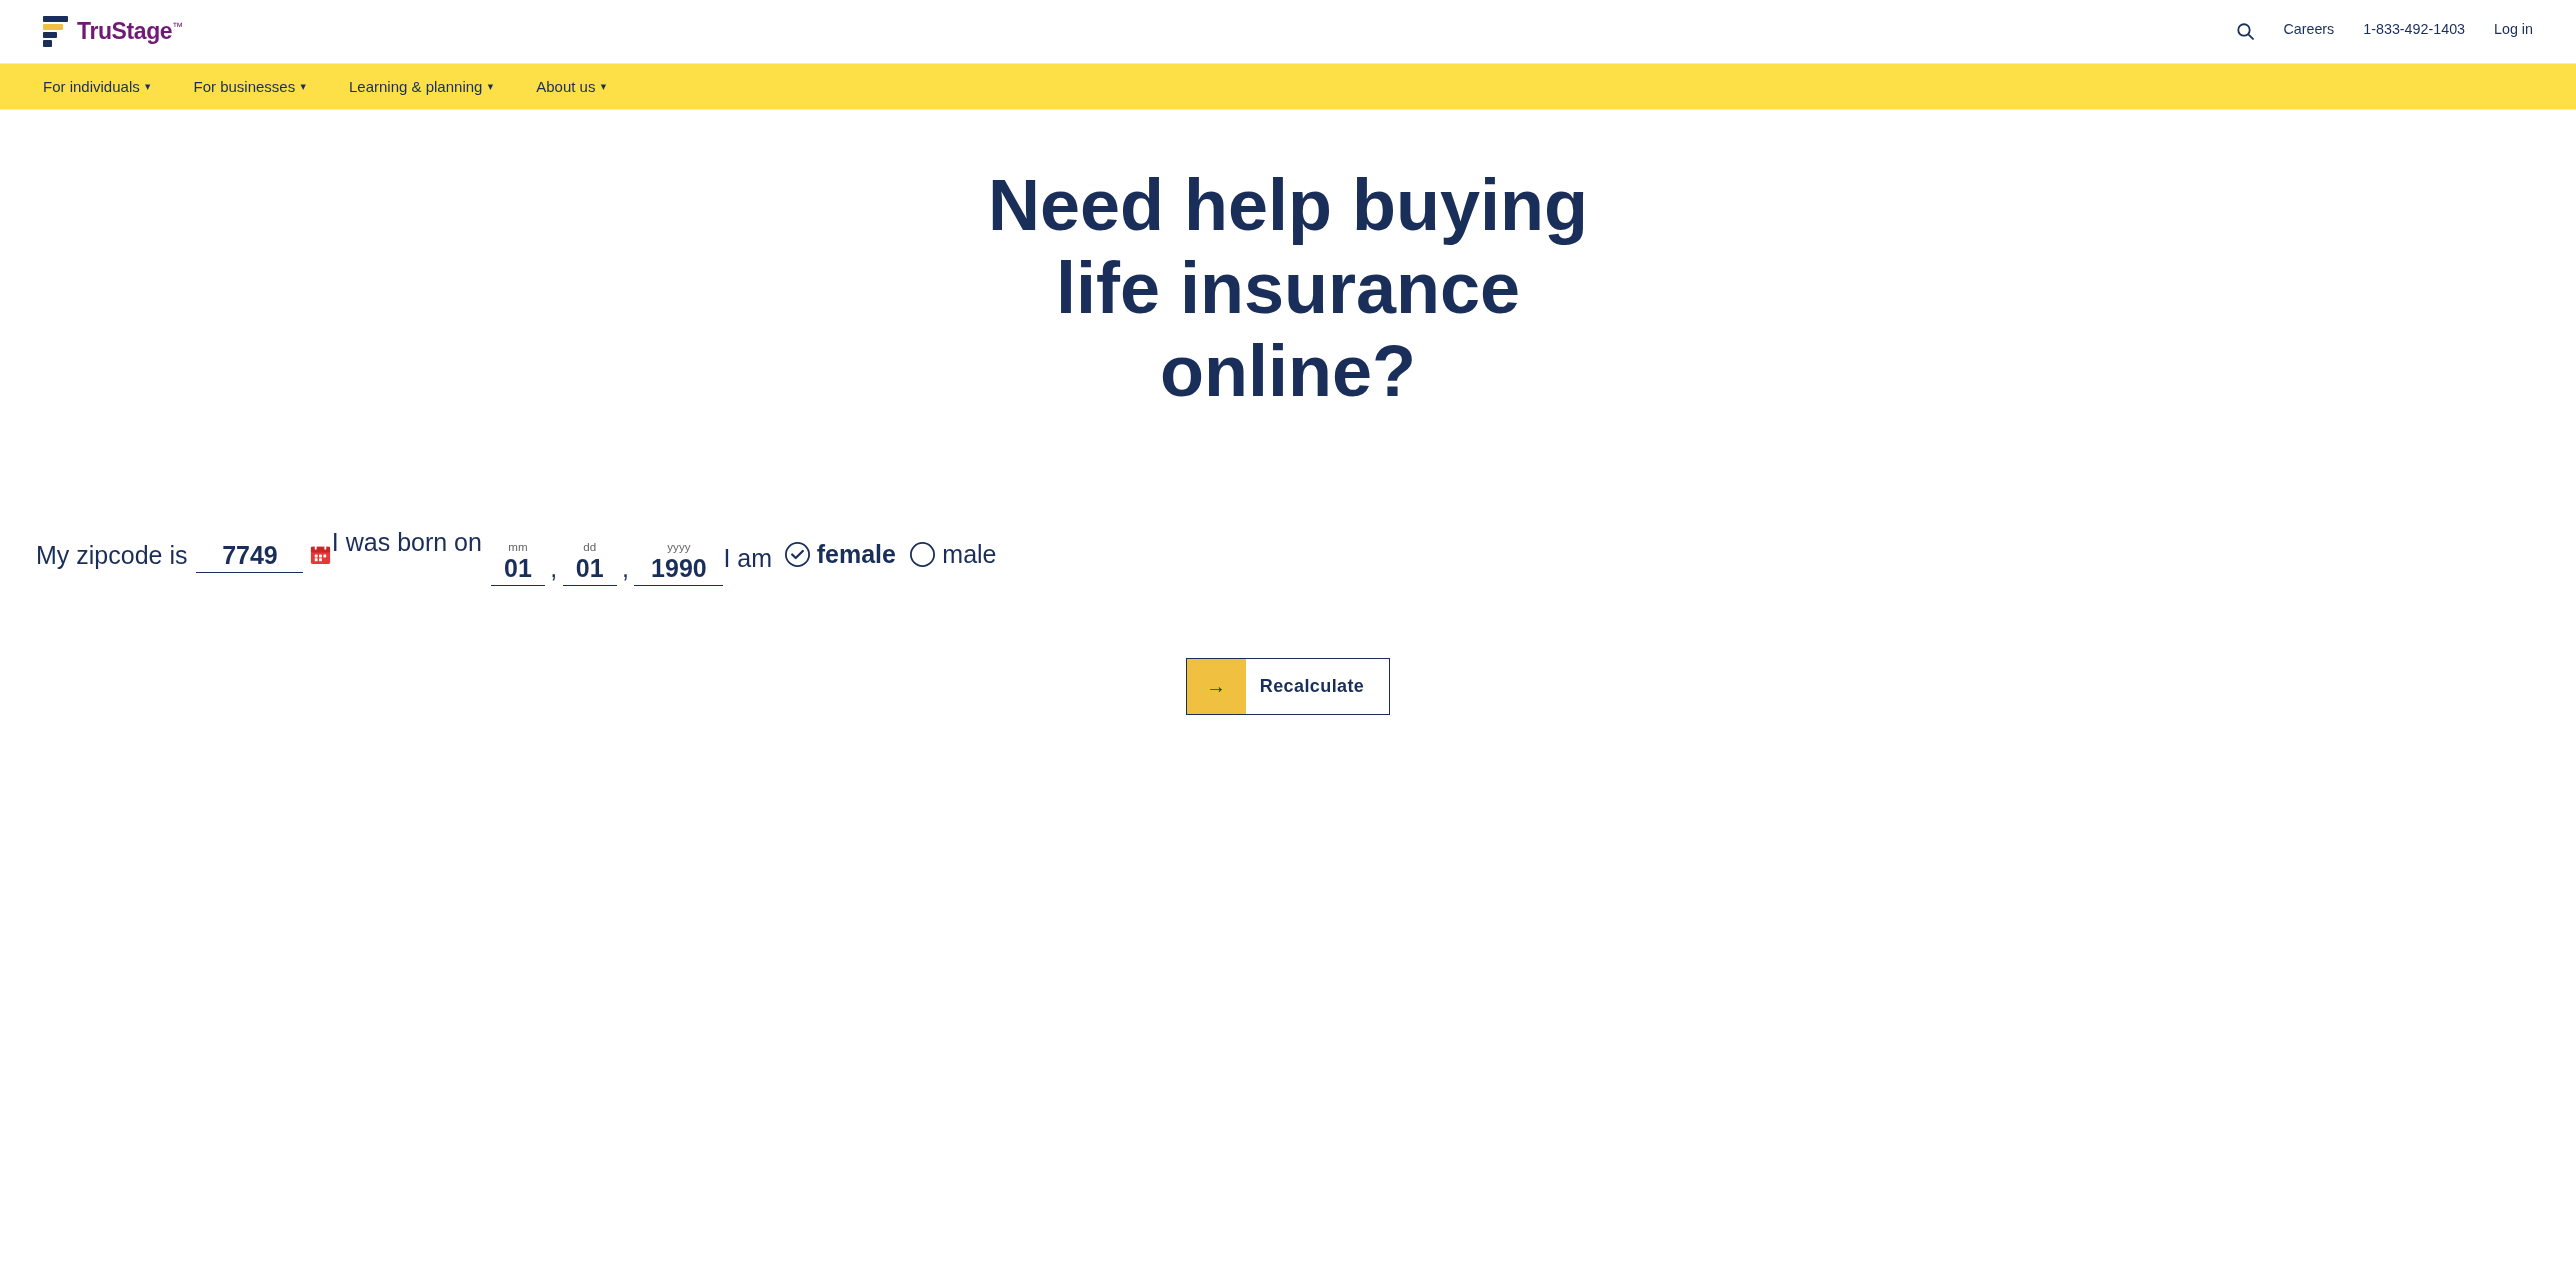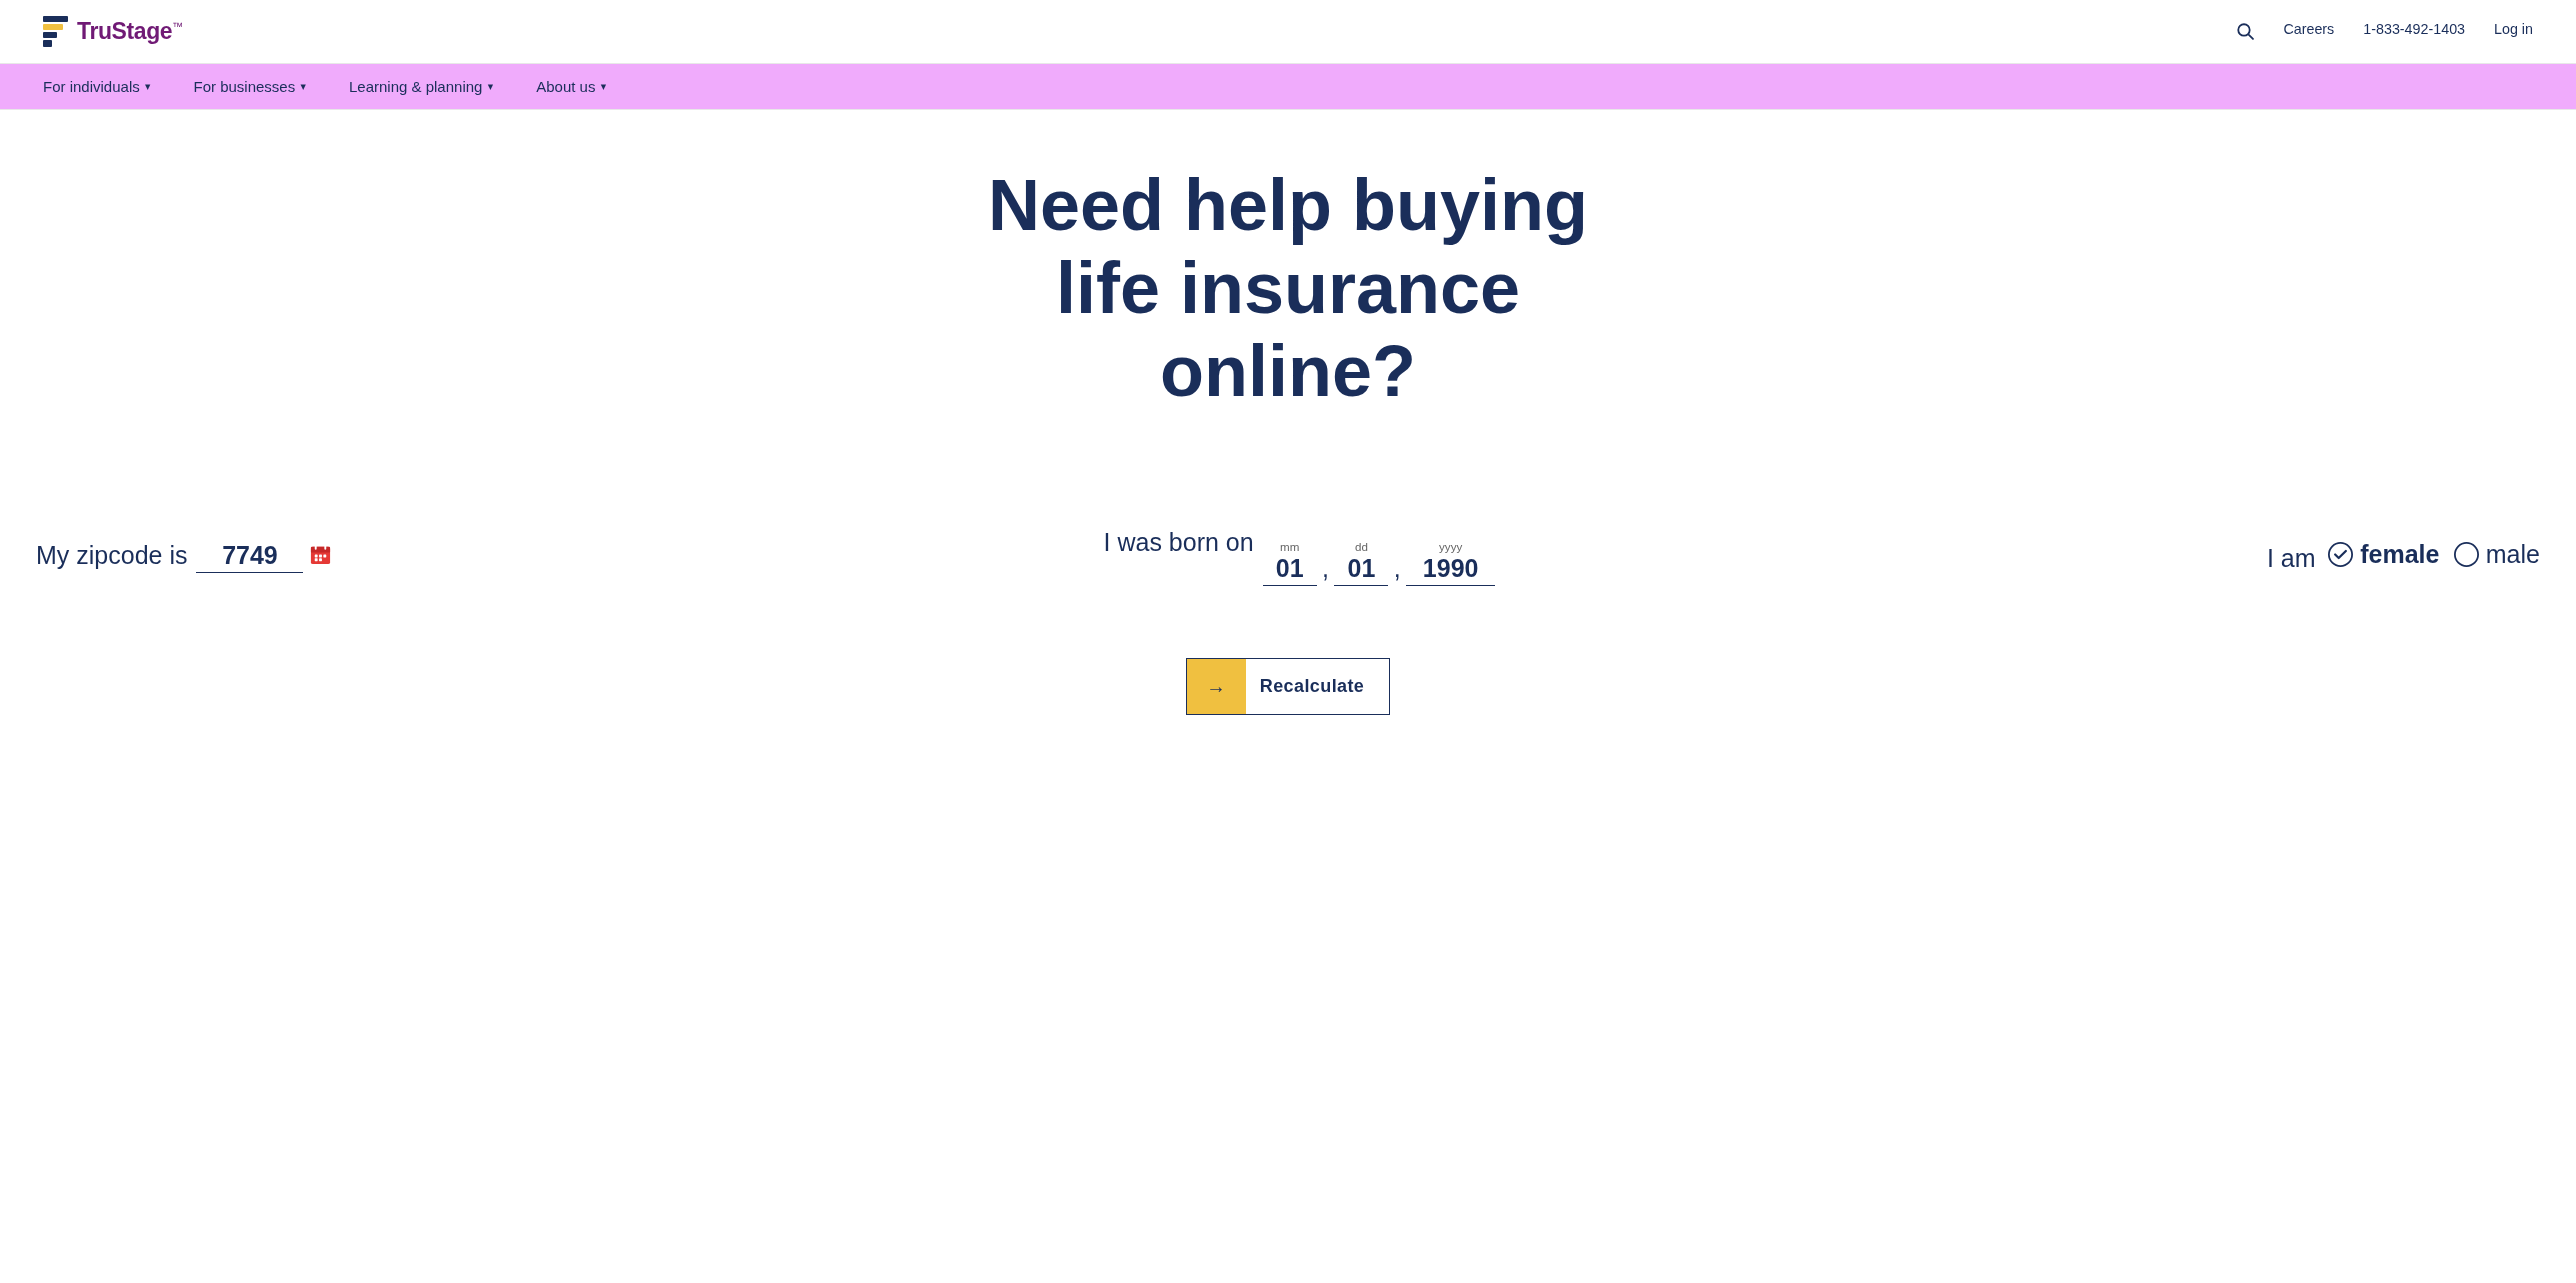--- a/index.html
+++ b/index.html
@@ -87,21 +87,21 @@
       align-items: center;
     }
 
     
     .nav {
       display: flex;
       align-items: flex-end;
       padding: 14.3px 43px;
       border-bottom: 0.9px solid #e8e8e8;
       gap: 43px;
-      background: #f0abfc;
+      background: #fde047;
     }
 
     .nav-item {
       display: flex;
       align-items: center;
       gap: 5.4px;
       font-size: 15px;
       color: #1a2e5a;
       cursor: pointer;
       font-weight: 500;
@@ -133,21 +133,21 @@
     .hero-subtitle {
       font-size: 16px;
       color: #444;
       font-weight: 400;
     }
 
     
     .form-section {
       display: flex;
       align-items: center;
-      justify-content: space-between;
+      justify-content: flex-start;
       padding: 54px 36px 36px;
       flex-wrap: wrap;
     }
 
     .form-group {
       display: flex;
       align-items: baseline;
       gap: 9px;
       font-size: 25px;
       color: #1a2e5a;

